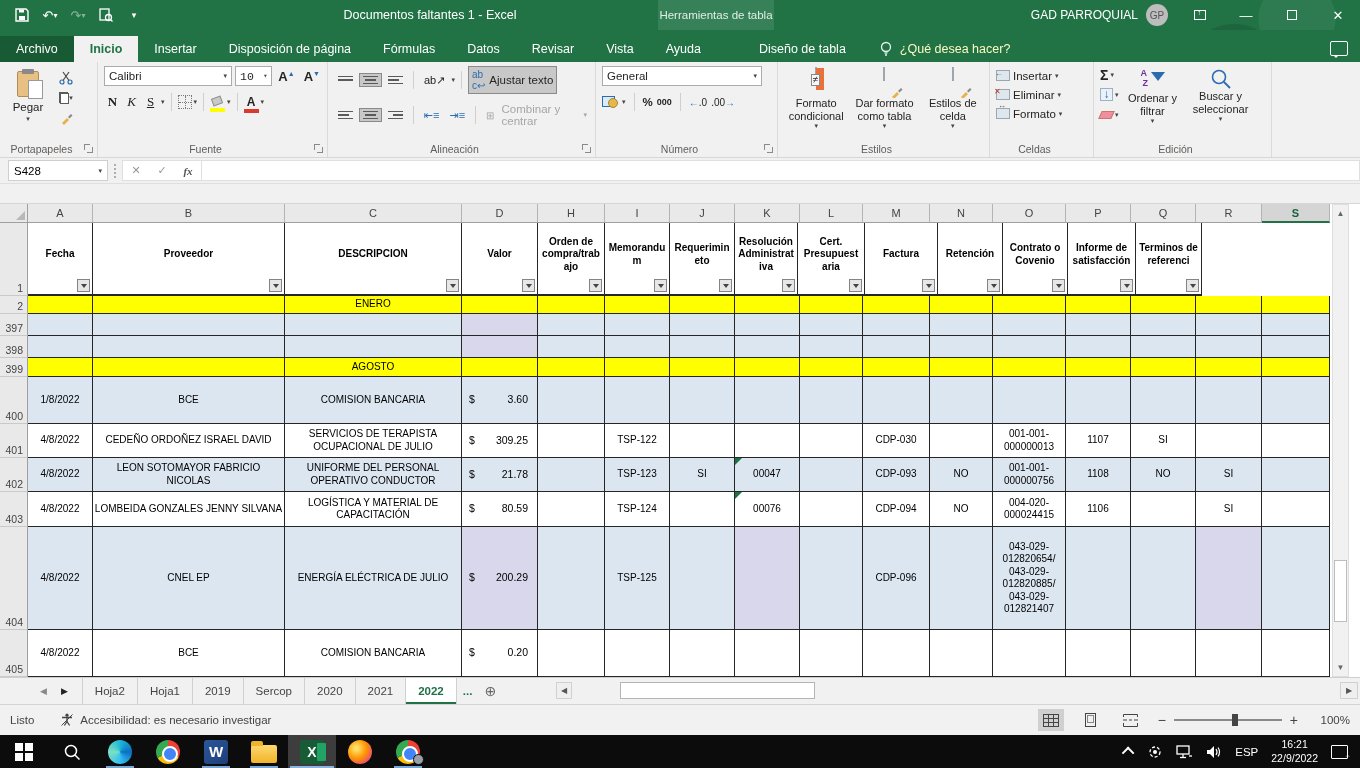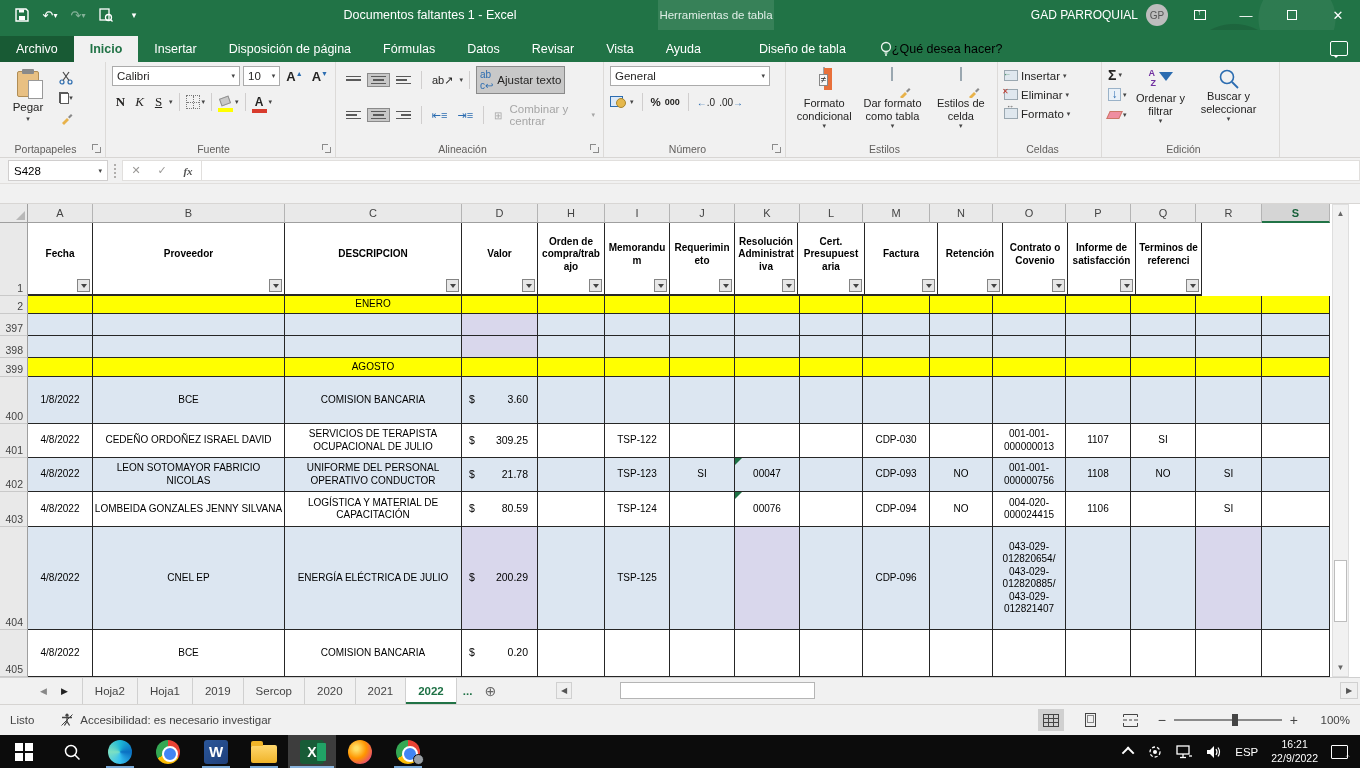--- a/index.html
+++ b/index.html
@@ -27,56 +27,56 @@
   .restore-glyph::after { content:""; position:absolute; right:0; top:0; width:8px; height:8px; border:1px solid #fff; }
   .ribopt-glyph { width:12px; height:10px; border:1px solid #fff; position:relative; }
   .ribopt-glyph::after { content:"↑"; position:absolute; left:2px; top:-3px; font-size:8px; }
 
   
   .tabrow { position:relative; height:32px; background:#217346; display:flex; align-items:flex-end; color:#fff; flex:0 0 auto; z-index:1;}
   .rtab { padding:0 16px; height:26px; display:flex; align-items:center; font-size:12.5px; white-space:nowrap; }
   .rtab.active { background:#f1f1f1; color:#217346; font-weight:bold; }
   .rtab.archivo { background:#185a34; }
   .rtab.ctx { margin-left:6px; }
-  .tellme { display:flex; align-items:center; height:26px; margin-left:18px; font-size:12.5px; color:#000000;}
+  .tellme { display:flex; align-items:center; gap:8px; height:26px; margin-left:18px; font-size:12.5px; color:#fef9c3;}
   .bulb { width:12px; height:16px; }
   .comment-btn { position:absolute; right:12px; bottom:6px; width:18px; height:15px; border:1.5px solid #fff; border-radius:2px; }
   .comment-btn::after { content:""; position:absolute; left:2px; bottom:-6px; border:3px solid transparent; border-top-color:#fff; }
 
   
   .ribbon { height:96px; background:#f1f1f1; border-bottom:1px solid #d8d6d4; display:flex; flex:0 0 auto; color:#252423; }
   .rgroup { position:relative; border-right:1px solid #dcdad8; padding:4px 4px 18px 6px; display:flex; flex-direction:column; }
   .glabel { position:absolute; bottom:2px; left:0; right:14px; text-align:center; font-size:10.5px; color:#605e5c; white-space:nowrap; }
   .dlg { position:absolute; right:3px; bottom:3px; width:10px; height:10px; }
   .dlg::before { content:""; position:absolute; left:0; top:0; width:5px; height:5px; border-left:1px solid #8a8a8a; border-top:1px solid #8a8a8a; }
   .dlg::after { content:""; position:absolute; right:1px; bottom:1px; width:5px; height:5px; border-right:1px solid #8a8a8a; border-bottom:1px solid #8a8a8a; }
   .caret { font-size:7px; color:#444; }
   .icbtn { display:flex; align-items:center; justify-content:center; gap:2px; padding:2px 3px; font-size:12px; border:1px solid transparent; }
   .icbtn.pressed { background:#c8c8c8; border-color:#8a8a8a; }
   .icbtn.disab { color:#a6a6a6; }
 
-  .g-clip { width:106px; }
+  .g-clip { width:98px; }
   .pegar { display:flex; flex-direction:column; align-items:center; font-size:11.5px; margin-top:2px; width:44px; }
   .clipboard { width:22px; height:26px; background:#e8c083; border:1px solid #b08d55; border-radius:2px; position:relative; margin-bottom:2px;}
   .clipboard::before { content:""; position:absolute; left:4px; top:-3px; width:12px; height:5px; background:#8a8a8a; border-radius:1px;}
   .clipboard::after { content:""; position:absolute; right:-5px; bottom:-3px; width:13px; height:17px; background:#fff; border:1px solid #999; }
   .clipside { display:flex; flex-direction:column; gap:4px; margin-left:6px; margin-top:4px; }
   .mini { width:20px; height:16px; display:flex; align-items:center; justify-content:center; font-size:12px; color:#4a4a4a;}
   .scissors { width:14px; height:14px; }
   .copy-glyph { position:relative; width:10px; height:12px; }
   .copy-glyph::before,.copy-glyph::after { content:""; position:absolute; width:7px; height:9px; border:1px solid #5a5a5a; background:#fff;}
   .copy-glyph::before { left:0; top:0; } .copy-glyph::after { right:0; bottom:0; }
   .brush-glyph { width:13px; height:13px; }
   .g-clip .topwrap { display:flex; }
 
   .g-font { width:230px; }
   .fontrow1 { display:flex; align-items:center; gap:3px; }
   .combo { background:#fff; border:1px solid #ababab; height:20px; display:flex; align-items:center; font-size:11.5px; padding:0 4px; justify-content:space-between;}
   .font-name { width:148px; }
-  .font-size { width:42px; }
+  .font-size { width:42px;font-family:Liberation Mono, monospace; }
   .bigA { font-size:13px; font-weight:bold; position:relative; padding:0 3px;}
   .bigA sup { font-size:7px; color:#2b6cb0; }
   .fontrow2 { display:flex; align-items:center; gap:2px; margin-top:7px; }
   .nks { font-size:13px; width:17px; text-align:center; font-family:"Liberation Serif",serif; }
   .nks.b { font-weight:bold; } .nks.i { font-style:italic; } .nks.u { text-decoration:underline; }
   .vsep { width:1px; height:18px; background:#d0cece; margin:0 4px; }
   .borders-glyph { width:14px; height:14px; border:1px dotted #7a7a7a; position:relative; }
   .borders-glyph::before { content:""; position:absolute; left:6px; top:0; bottom:0; border-left:1px dotted #7a7a7a;}
   .borders-glyph::after { content:""; position:absolute; top:6px; left:0; right:0; border-top:1px dotted #7a7a7a;}
   .fill-glyph { width:15px; height:11px; position:relative; }

